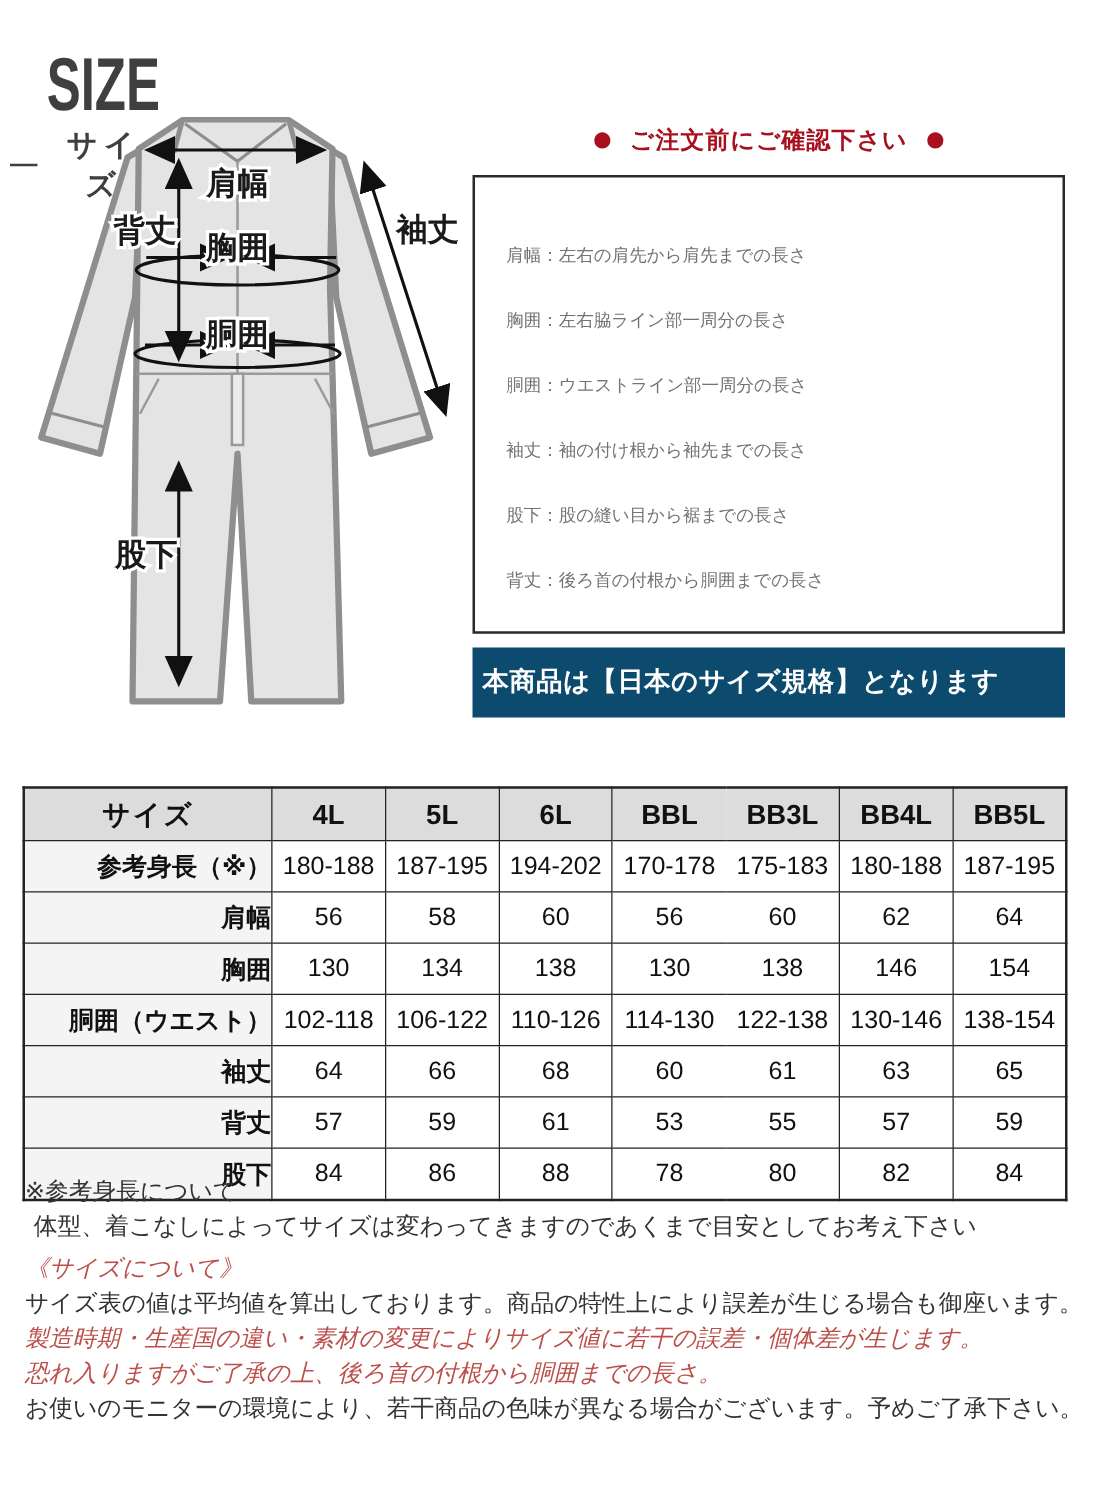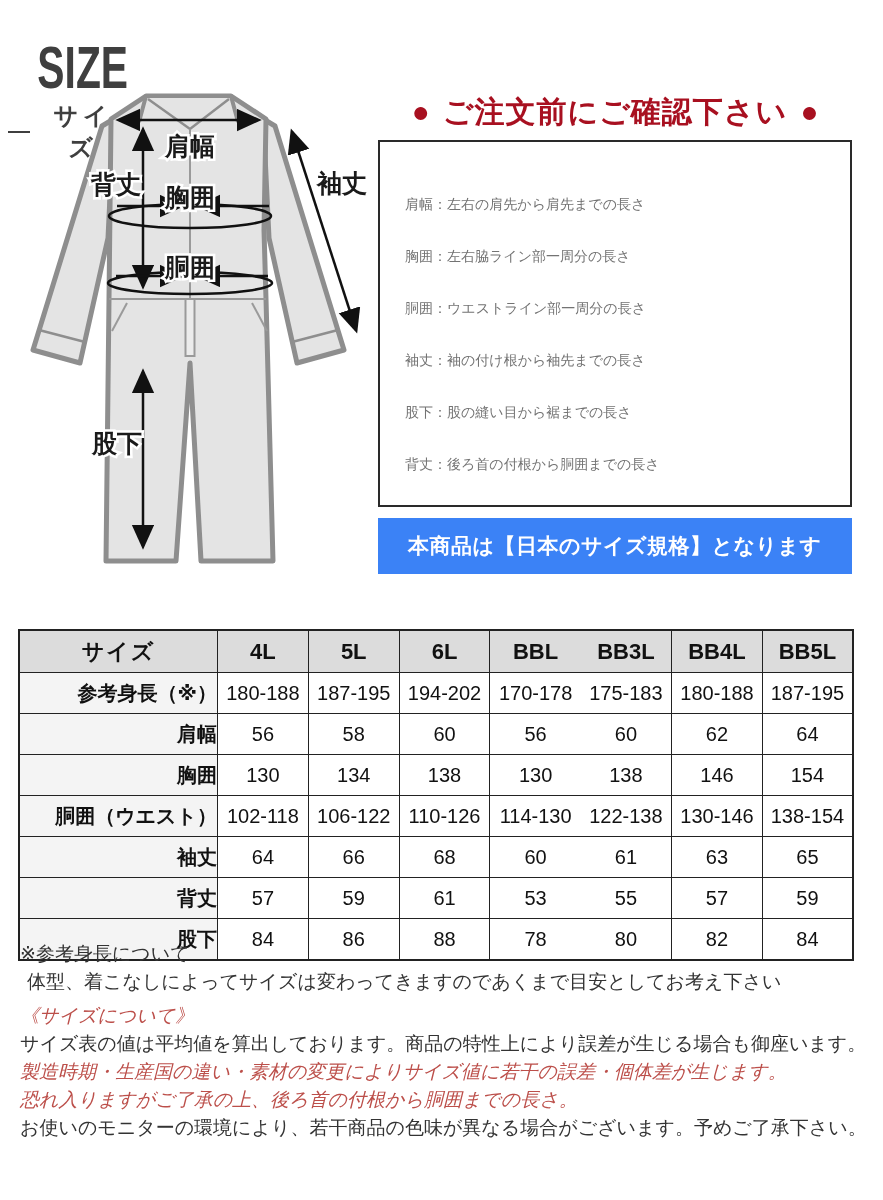--- a/index.html
+++ b/index.html
@@ -17,30 +17,30 @@
   .title-ja-row{display:flex;align-items:center;justify-content:center;gap:9px;margin-top:2px;}
   .title-dash{width:22px;height:2px;background:#3f3f3f;}
   .title-ja{font-size:24px;font-weight:700;color:#3f3f3f;letter-spacing:5px;}
   
   .diagram{position:absolute;left:15px;top:80px;width:370px;height:545px;}
   .diag-label{font-size:25px;font-weight:700;fill:#1a1a1a;paint-order:stroke;stroke:#ffffff;stroke-width:5px;}
   
   .right-col{position:absolute;left:378px;top:95px;width:474px;}
   .confirm-heading{display:flex;align-items:center;justify-content:center;gap:13px;height:34px;}
   .confirm-dot{font-size:30px;line-height:1;color:#a81020;}
-  .confirm-title{font-size:30px;font-weight:800;color:#a81020;letter-spacing:1px;white-space:nowrap;}
+  .confirm-title{font-size:19px;font-weight:800;color:#a81020;letter-spacing:1px;white-space:nowrap;}
   .confirm-box{
     margin-top:11px;border:2px solid #2a2a2a;height:327px;
     padding:36px 8px 0 25px;box-sizing:content-box;
   }
   .def-line{height:52px;line-height:52px;font-size:14px;color:#737373;white-space:nowrap;}
   .def-term{font-weight:400;}
   .std-bar{
-    margin-top:11px;background:#3b82f6;color:#ffffff;height:56px;line-height:56px;
-    font-size:21px;font-weight:700;padding-left:30px;letter-spacing:0.5px;white-space:nowrap;
+    margin-top:11px;background:#0c4a6e;color:#ffffff;height:56px;line-height:56px;
+    font-size:21px;font-weight:700;padding-left:8px;letter-spacing:0.5px;white-space:nowrap;
   }
   
   .size-table{
     position:absolute;left:18px;top:629px;width:836px;
     border-collapse:collapse;table-layout:fixed;border:2px solid #222;
   }
   .size-table th,.size-table td{
     border:1px solid #222;text-align:center;vertical-align:middle;
     height:40px;padding:0;font-size:20px;color:#111;white-space:nowrap;
   }

